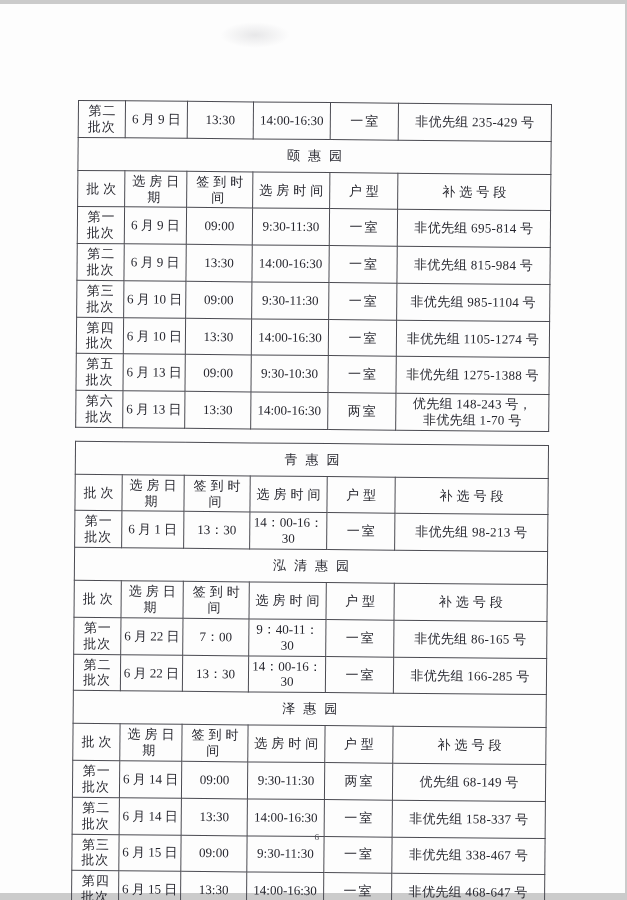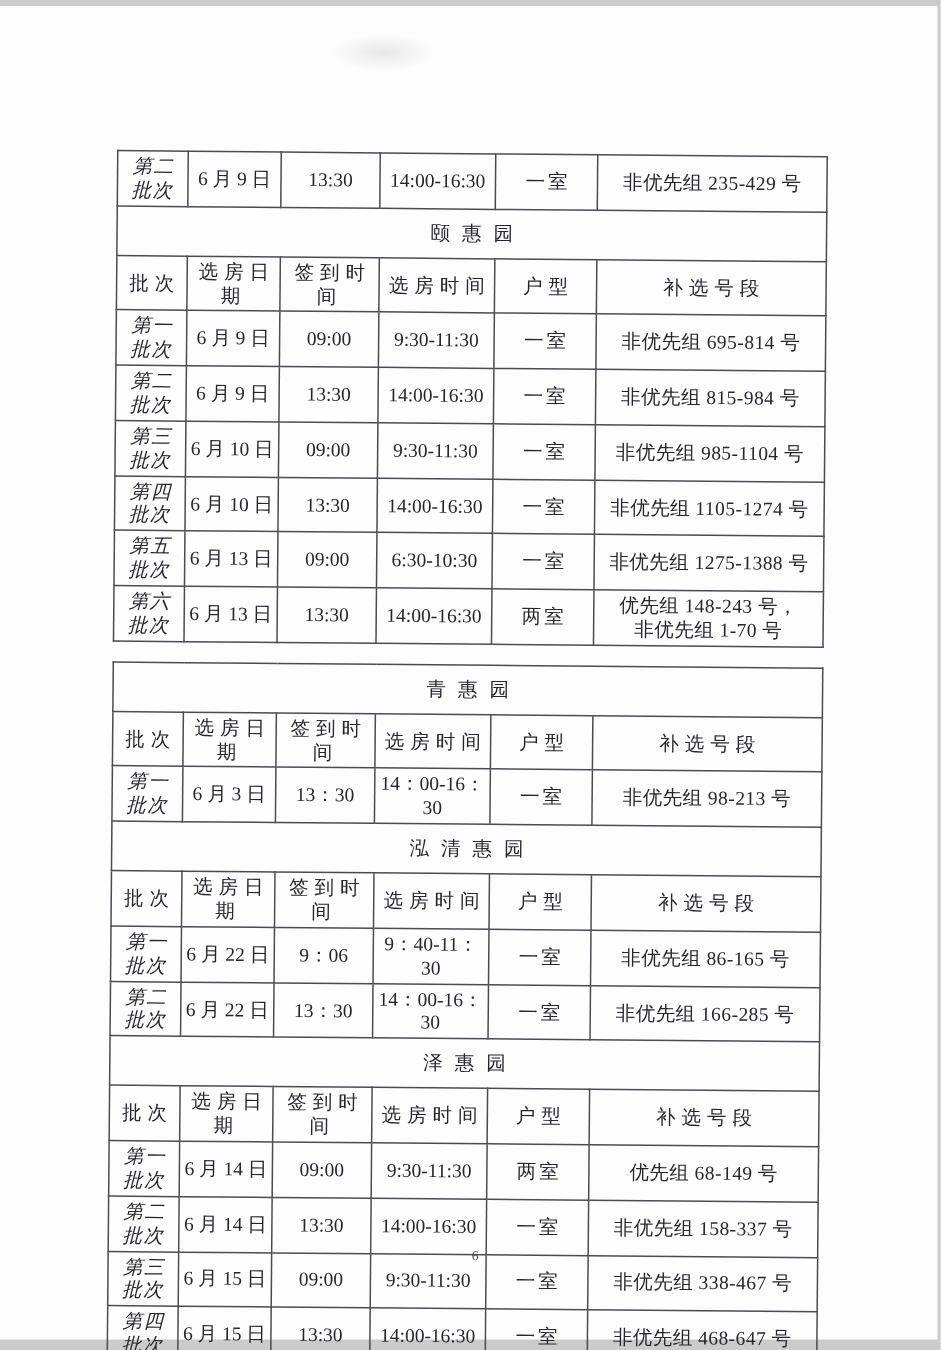--- a/index.html
+++ b/index.html
@@ -59,21 +59,20 @@
   td.header-cell {
     height: 33px;
     letter-spacing: 4px;
     text-indent: 4px;
   }
   tr.row-data td { height: 33px; }
   td.batch {
     line-height: 15px;
     letter-spacing: 1px;
     text-indent: 1px;
-    font-style: italic;
   }
   td.unit-cell { letter-spacing: 2px; text-indent: 2px; margin-left: 16px; }
   td.range-cell { letter-spacing: 0.3px; }
   .artifact-digit {
     position: absolute;
     font-size: 9px;
     color: #4a4a52;
     line-height: 1;
   }
   .scan-smudge {
@@ -156,21 +155,21 @@
               <td>13:30</td>
               <td>14:00-16:30</td>
               <td class="unit-cell">一室</td>
               <td class="range-cell">非优先组 1105-1274 号</td>
             </tr>
             <tr class="row-data">
               <td class="batch">第五
 批次</td>
               <td>6 月 13 日</td>
               <td>09:00</td>
-              <td>6:30-10:30</td>
+              <td>9:30-10:30</td>
               <td class="unit-cell">一室</td>
               <td class="range-cell">非优先组 1275-1388 号</td>
             </tr>
             <tr class="row-data">
               <td class="batch">第六
 批次</td>
               <td>6 月 13 日</td>
               <td>13:30</td>
               <td>14:00-16:30</td>
               <td class="unit-cell">两室</td>
@@ -196,42 +195,42 @@
               <td class="header-cell">批次</td>
               <td class="header-cell">选房日期</td>
               <td class="header-cell">签到时间</td>
               <td class="header-cell">选房时间</td>
               <td class="header-cell">户型</td>
               <td class="header-cell">补选号段</td>
             </tr>
             <tr class="row-data">
               <td class="batch">第一
 批次</td>
-              <td>6 月 3 日</td>
+              <td>6 月 1 日</td>
               <td>13：30</td>
               <td>14：00-16：30</td>
               <td class="unit-cell">一室</td>
               <td class="range-cell">非优先组 98-213 号</td>
             </tr>
             <tr class="row-title">
               <td class="title-cell" colspan="6">泓清惠园</td>
             </tr>
             <tr class="row-header">
               <td class="header-cell">批次</td>
               <td class="header-cell">选房日期</td>
               <td class="header-cell">签到时间</td>
               <td class="header-cell">选房时间</td>
               <td class="header-cell">户型</td>
               <td class="header-cell">补选号段</td>
             </tr>
             <tr class="row-data">
               <td class="batch">第一
 批次</td>
               <td>6 月 22 日</td>
-              <td>9：06</td>
+              <td>7：00</td>
               <td>9：40-11：30</td>
               <td class="unit-cell">一室</td>
               <td class="range-cell">非优先组 86-165 号</td>
             </tr>
             <tr class="row-data">
               <td class="batch">第二
 批次</td>
               <td>6 月 22 日</td>
               <td>13：30</td>
               <td>14：00-16：30</td>

